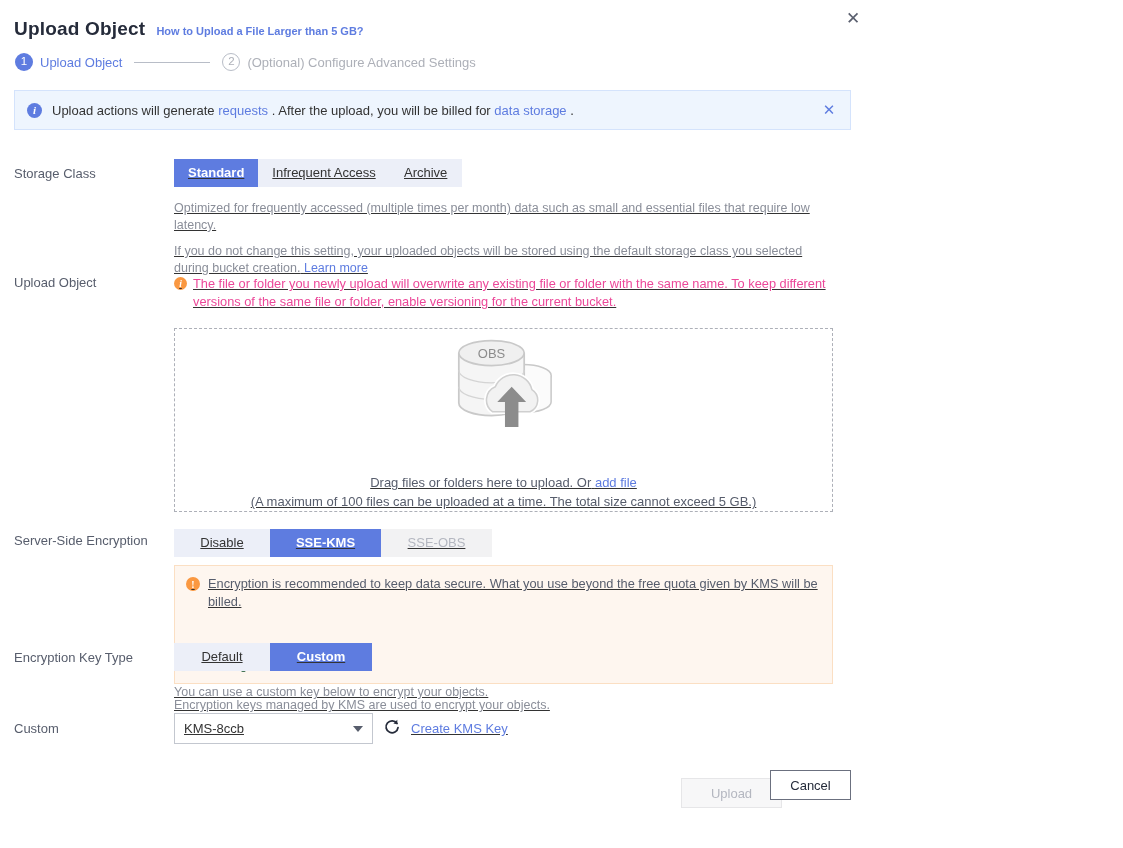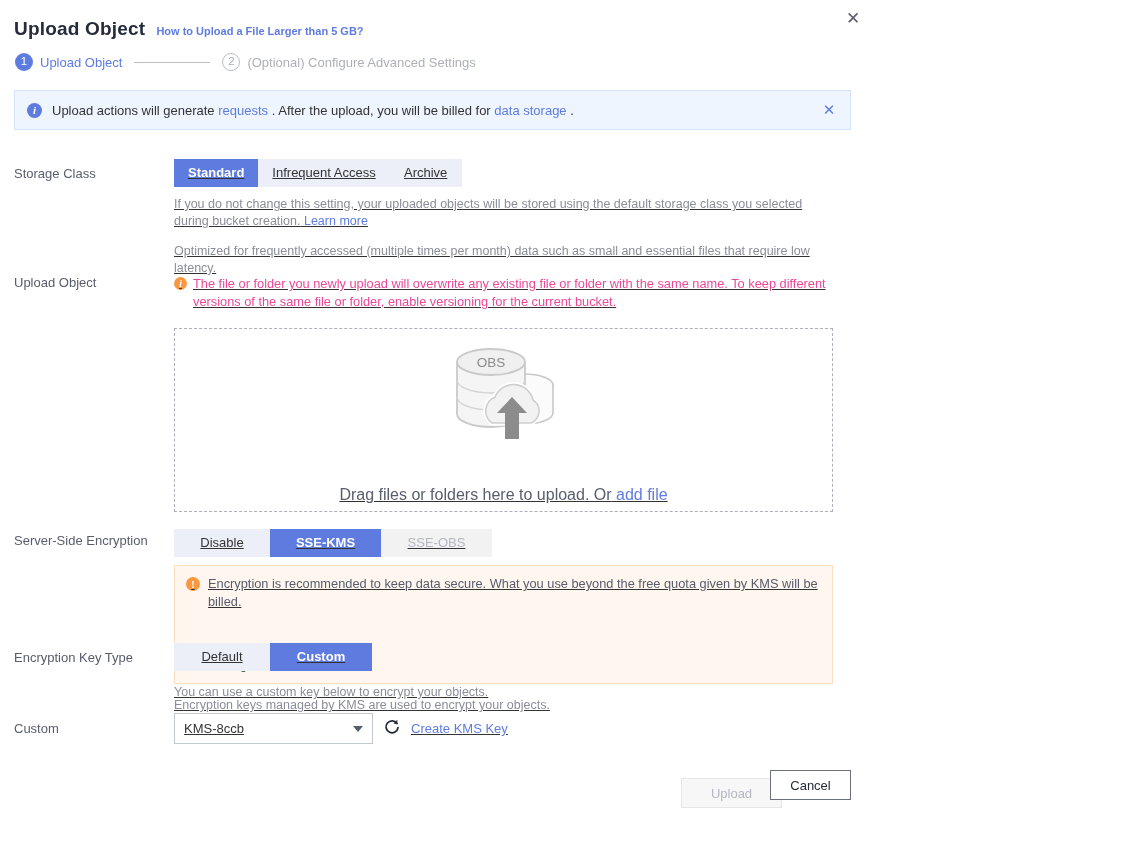--- a/index.html
+++ b/index.html
@@ -95,21 +95,21 @@
     display: flex; align-items: center; justify-content: center; margin-top: 2px;
     font-family: "Liberation Serif", serif; font-style: italic;
   }
   .warn-txt { font-size: 12.8px; color: #ec4899; line-height: 18px; }
 
   
   .dropzone {
     width: 659px; height: 184px; border: 1px dashed #adb0b8;
     display: flex; flex-direction: column; align-items: center; justify-content: center;
   }
-  .dz-text { text-align: center; font-size: 16px; color: #575d6c; line-height: 19px; margin-top: 8px; }
+  .dz-text { text-align: center; font-size: 13px; color: #575d6c; line-height: 19px; margin-top: 8px; }
   .dz-text a { color: #5e7ce0; text-decoration: none; cursor: pointer; }
 
   
   .alert-box {
     width: 659px; background: #fef6ef; border: 1px solid #fbdfc3;
     padding: 9px 11px; display: flex; gap: 8px;
   }
   .alert-ico {
     flex: 0 0 auto; width: 14px; height: 14px; border-radius: 50%;
     background: #fa9841; color: #fff; font-size: 10px; font-weight: bold;
@@ -180,25 +180,25 @@
   </div>
 
   <div class="row" style="top:159px;">
     <div class="row-label" style="top:7px;">Storage Class</div>
     <div class="row-field">
       <div class="seg">
         <button class="sel">Standard</button>
         <button>Infrequent Access</button>
         <button>Archive</button>
       </div>
+      <div class="hint" style="margin-top:13px; width:660px;">Optimized for frequently accessed (multiple times per month) data such as small and essential files that require low latency.</div>
       <div class="hint" style="margin-top:9px; width:650px;">
         <span>If you do not change this setting, your uploaded objects will be stored using the default storage class you selected during bucket creation.</span>
         <a>Learn more</a>
       </div>
-      <div class="hint" style="margin-top:13px; width:660px;">Optimized for frequently accessed (multiple times per month) data such as small and essential files that require low latency.</div>
     </div>
   </div>
 
   <div class="row" style="top:275px;">
     <div class="row-label" style="top:0px;">Upload Object</div>
     <div class="row-field">
       <div class="warn-line">
         <span class="warn-ico">i</span>
         <span class="warn-txt">The file or folder you newly upload will overwrite any existing file or folder with the same name. To keep different versions of the same file or folder, enable versioning for the current bucket.</span>
       </div>
@@ -217,20 +217,21 @@
           <path d="M44 86 a15 15 0 0 1 3 -26 a20 20 0 0 1 38 3 a13 13 0 0 1 -2 23 z" fill="#f2f2f2" stroke="#ffffff" stroke-width="5"></path>
           <path d="M44 86 a15 15 0 0 1 3 -26 a20 20 0 0 1 38 3 a13 13 0 0 1 -2 23 z" fill="#f2f2f2" stroke="#cfcfcf" stroke-width="1.6"></path>
 
           <path d="M64 60 l15 16 h-8 v26 h-14 v-26 h-8 z" fill="#8c8c8c"></path>
         </svg>
         <div class="dz-text">
           <div>
             <span>Drag files or folders here to upload. Or</span>
             <a>add file</a>
           </div>
+          <div>(A maximum of 100 files can be uploaded at a time. The total size cannot exceed 5 GB.)</div>
         </div>
       </div>
     </div>
   </div>
 
   <div class="row" style="top:529px;">
     <div class="row-label" style="top:4px;">Server-Side Encryption</div>
     <div class="row-field">
       <div class="seg">
         <button style="min-width:96px;">Disable</button>

